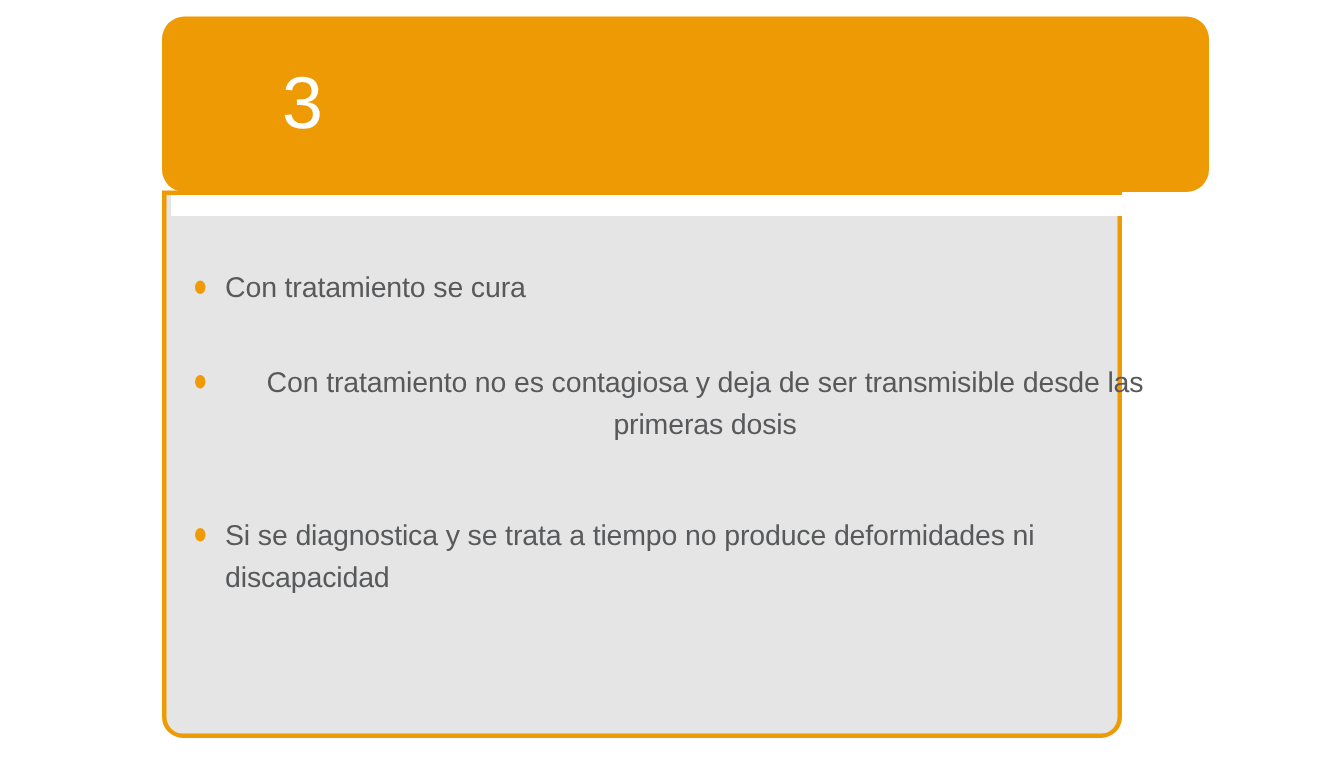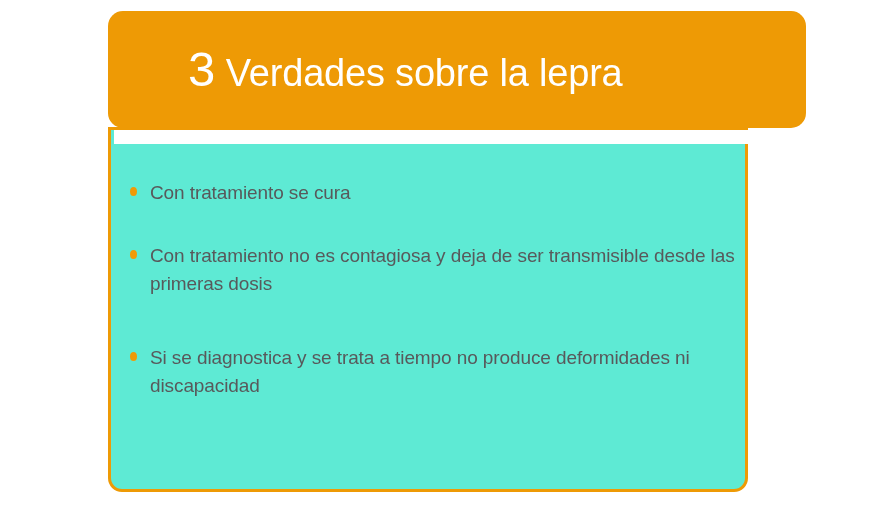--- a/index.html
+++ b/index.html
@@ -63,21 +63,21 @@
   }
 
   
   #card-body {
     position: absolute;
     left: 0px;
     top: 116px;
     width: 640px;
     height: 365px;
     box-sizing: border-box;
-    background: #5eead4;
+    background: #e5e5e5;
     border: 3px solid #ee9a05;
     border-radius: 14px;
     border-top-left-radius: 0px;
     border-top-right-radius: 0px;
   }
 
   
   #body-top-mask {
     position: absolute;
     left: 3px;
@@ -99,21 +99,21 @@
 
   .fact-item {
     position: absolute;
     left: 19px;
     width: 660px;
     display: flex;
     align-items: flex-start;
   }
 
   .fact-item[data-index="0"] { top: 49px; }
-  .fact-item[data-index="1"] { top: 112px; }
+  .fact-item[data-index="1"] { top: 112px; text-align: center; }
   .fact-item[data-index="2"] { top: 214px; justify-content: space-between; }
 
   .fact-bullet {
     flex: 0 0 auto;
     width: 7px;
     height: 9px;
     background: #f09a07;
     border-radius: 50%;
     margin-top: 8px;
     margin-right: 13px;
@@ -130,21 +130,20 @@
   }
 </style>
 </head>
 <body>
 
 <div id="infographic-card">
 
   <div id="card-header">
     <h1 id="card-title">
       <span class="title-count">3</span>
-      <span class="title-text">Verdades sobre la lepra</span>
     </h1>
   </div>
 
   <div id="card-body">
     <div id="body-top-mask"></div>
 
     <ul id="facts-list">
 
       <li class="fact-item" data-index="0">
         <span class="fact-bullet"></span>

